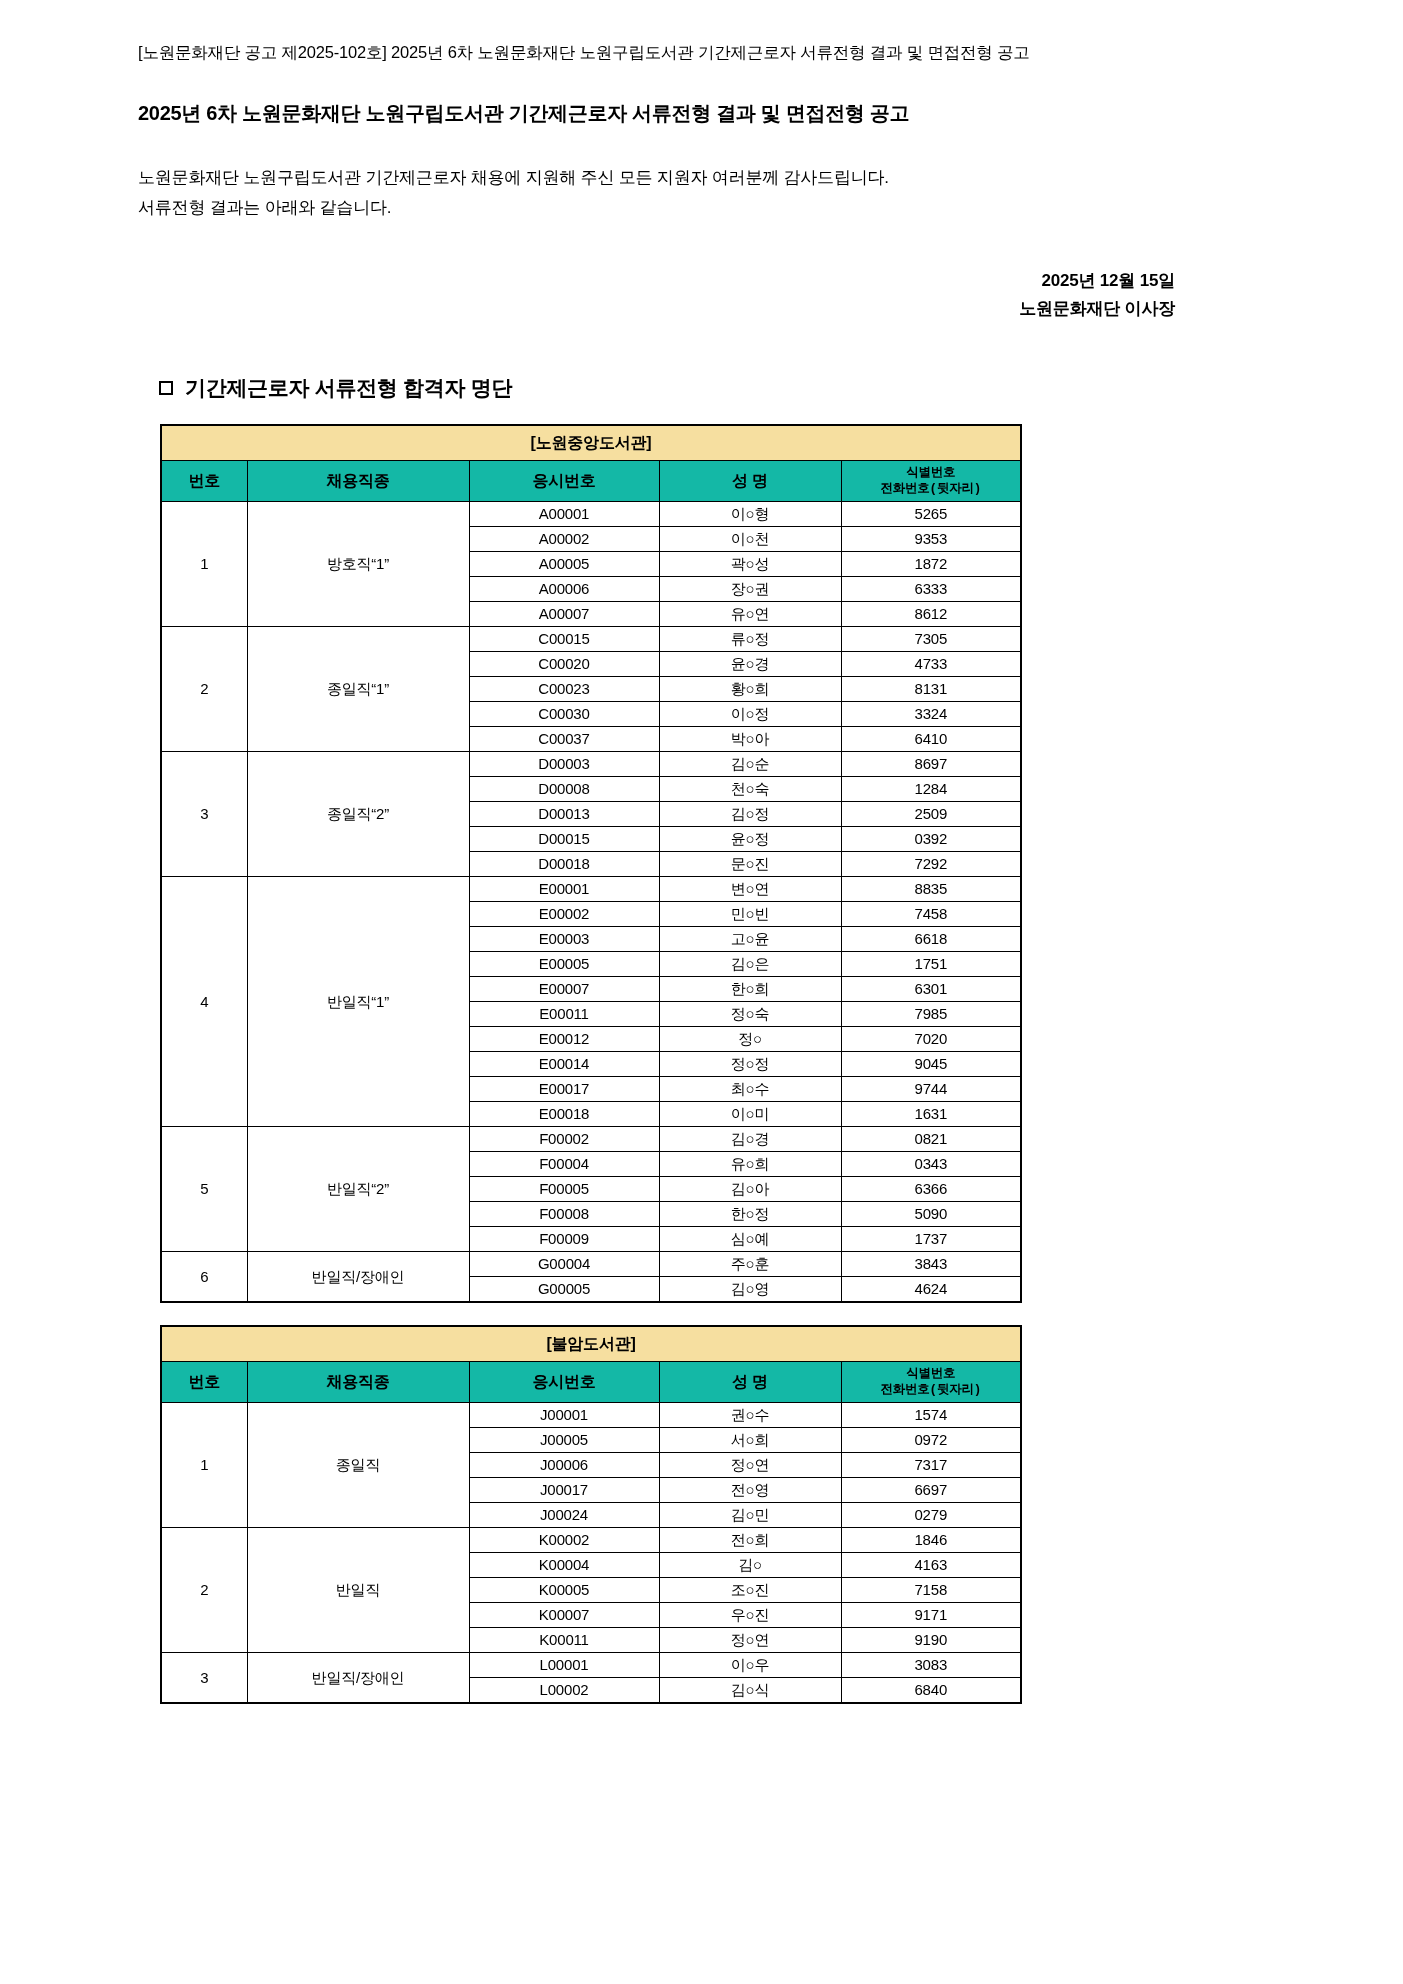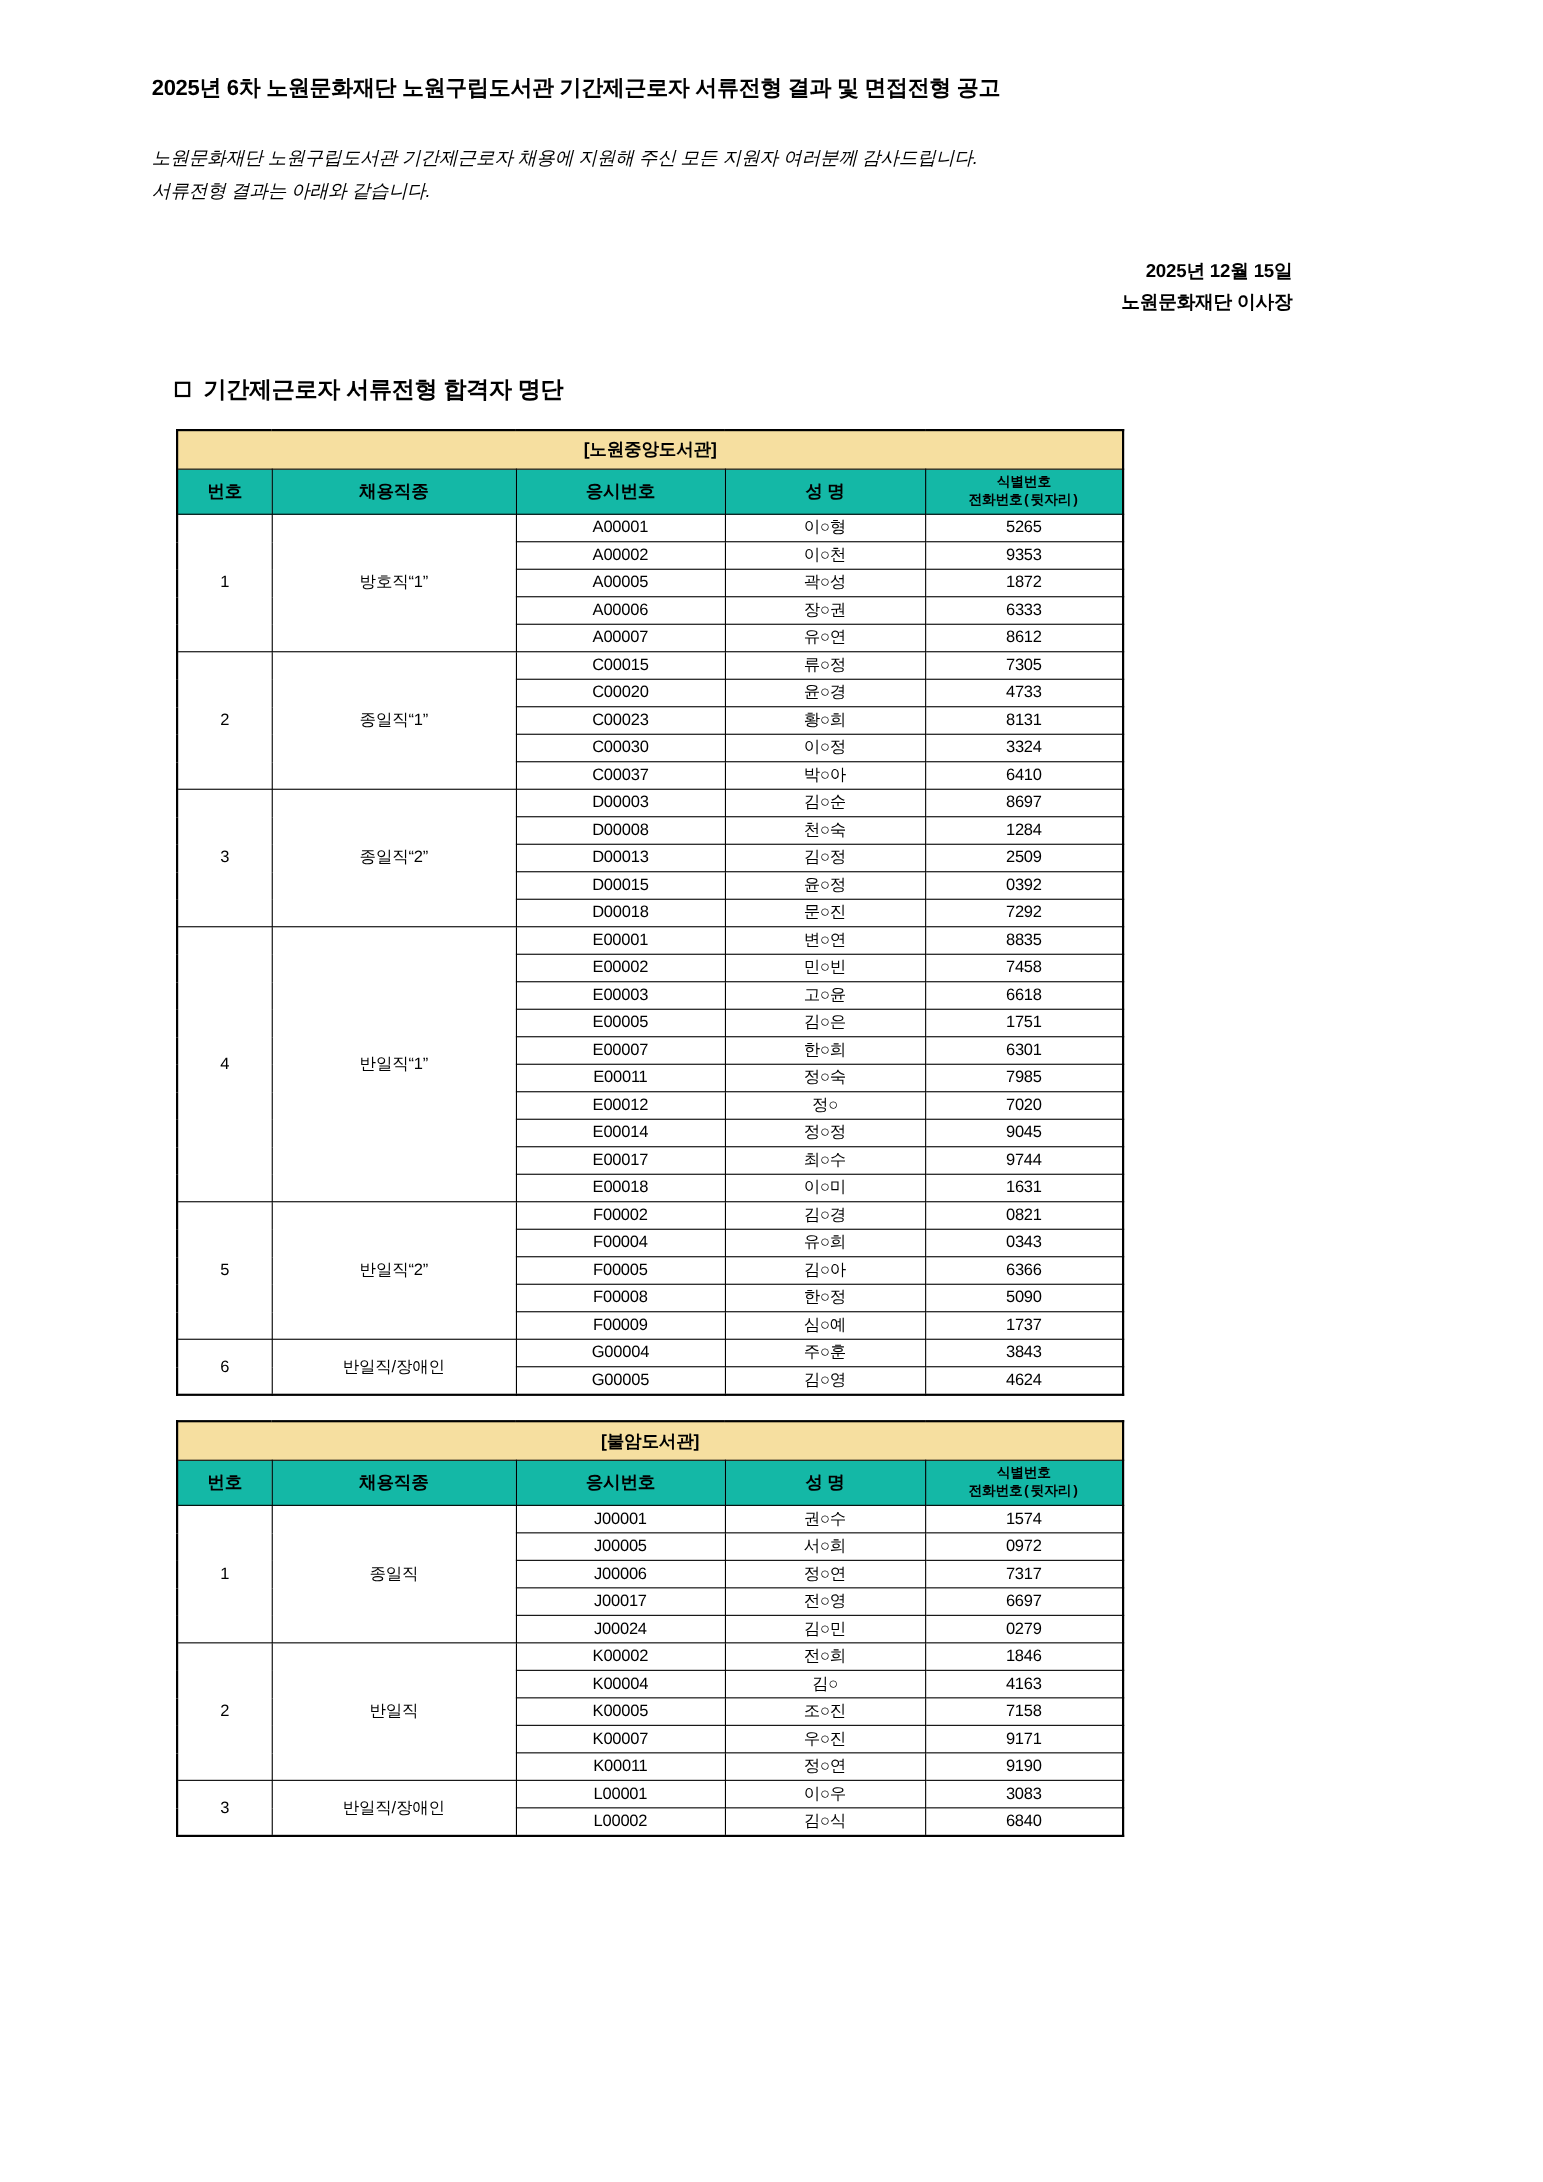--- a/index.html
+++ b/index.html
@@ -30,21 +30,20 @@
     font-size: 20px;
     font-weight: bold;
     letter-spacing: -0.3px;
     margin: 36px 0 0 78px;
   }
   .doc-para {
     font-size: 17px;
     line-height: 1.75;
     letter-spacing: -0.2px;
     margin: 36px 0 0 78px;
-    font-style: italic;
   }
   .doc-signature {
     text-align: right;
     font-size: 17px;
     font-weight: bold;
     line-height: 1.7;
     letter-spacing: -0.2px;
     margin: 44px 168px 0 0;
   }
   .section-heading {
@@ -118,20 +117,21 @@
   col.c-code { width: 190px; }
   col.c-name { width: 182px; }
   col.c-id { width: 180px; }
   .thick-sep { border-top: 1.6px solid #000 !important; }
 </style>
 </head>
 <body>
 
 <div class="page">
 
+  <div class="doc-ref">[노원문화재단 공고 제2025-102호] 2025년 6차 노원문화재단 노원구립도서관 기간제근로자 서류전형 결과 및 면접전형 공고</div>
 
   <div class="doc-title">2025년 6차 노원문화재단 노원구립도서관 기간제근로자 서류전형 결과 및 면접전형 공고</div>
 
   <div class="doc-para">
     <div>노원문화재단 노원구립도서관 기간제근로자 채용에 지원해 주신 모든 지원자 여러분께 감사드립니다.</div>
     <div>서류전형 결과는 아래와 같습니다.</div>
   </div>
 
   <div class="doc-signature">
     <div>2025년 12월 15일</div>

